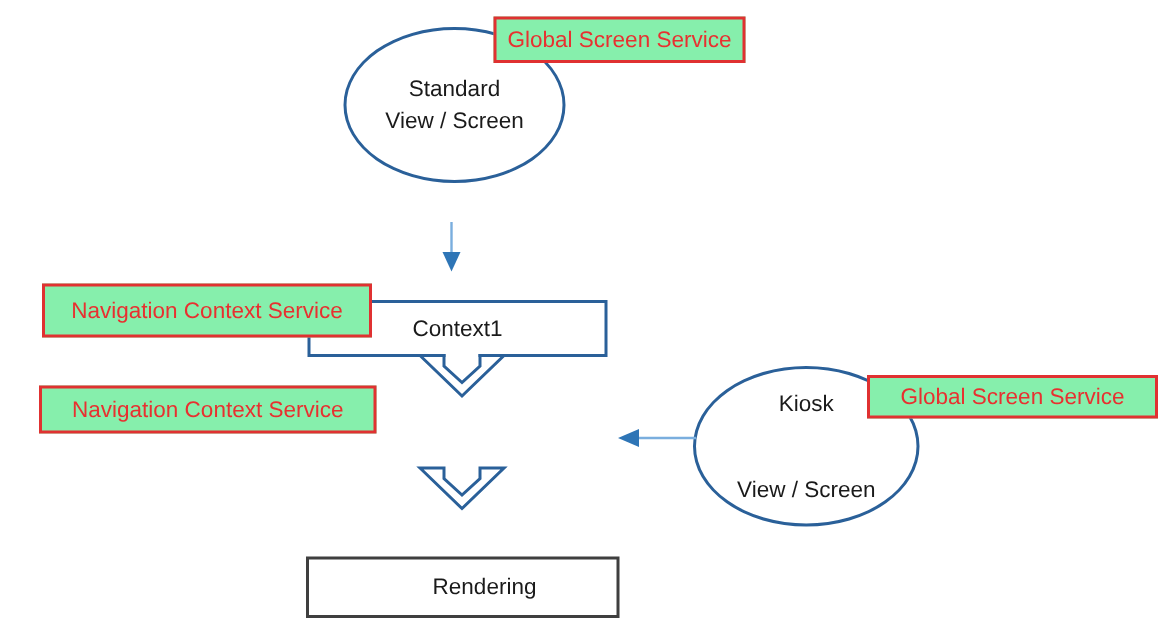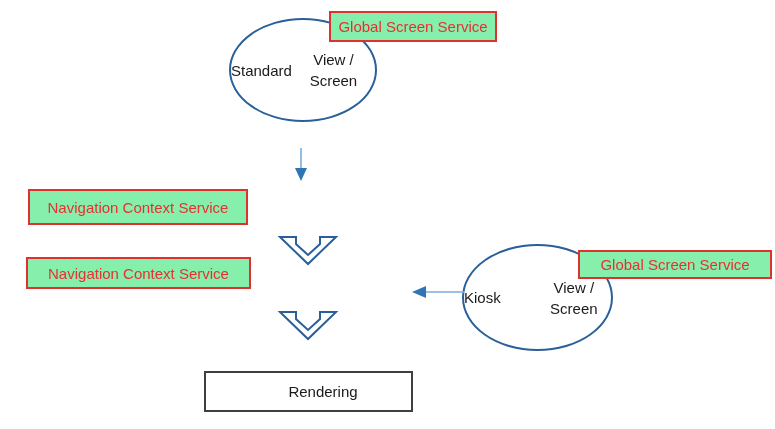--- a/index.html
+++ b/index.html
@@ -8,21 +8,21 @@
     width:775px;height:429px;
     background:#ffffff;
     font-family:"Liberation Sans", sans-serif;
     overflow:hidden;
   }
   .abs{position:absolute;box-sizing:border-box;}
   .ellipse{
     border:2px solid var(--shape-stroke);
     border-radius:50%;
     background:#ffffff;
-    display:flex;flex-direction:row;align-items:center;justify-content:center;
+    display:flex;flex-direction:column;align-items:center;justify-content:center;
     text-align:center;
     font-size:15px;line-height:21px;color:var(--text);
     z-index:1;
   }
   .node-box{
     border:2px solid var(--shape-stroke);
     background:#ffffff;
     display:flex;align-items:center;justify-content:center;
     font-size:15px;color:var(--text);
     z-index:1;
@@ -72,20 +72,23 @@
 
   <div class="abs red-label" id="label-gss-top">
     <span>Global Screen Service</span>
   </div>
 
   <svg class="abs arrow" id="arrow-down-1" width="16" height="34" viewBox="0 0 16 34">
     <line x1="8" y1="0" x2="8" y2="20" style="stroke:var(--arrow-line);stroke-width:1.6"></line>
     <polygon points="2,20 14,20 8,33" style="fill:var(--arrow-head)"></polygon>
   </svg>
 
+  <div class="abs node-box" id="box-context1">
+    <span>Context1</span>
+  </div>
 
   <div class="abs red-label" id="label-ncs-1">
     <span>Navigation Context Service</span>
   </div>
 
   <svg class="abs arrow" id="chevron-1" width="62" height="33" viewBox="0 0 62 33">
     <rect x="20" y="0" width="22" height="4" fill="#ffffff"></rect>
     <path d="M3,2 L31,29 L59,2 L43,2 L43,9 L31,20 L19,9 L19,2 Z" style="fill:#ffffff;stroke:var(--shape-stroke);stroke-width:2" stroke-linejoin="miter"></path>
   </svg>
 

